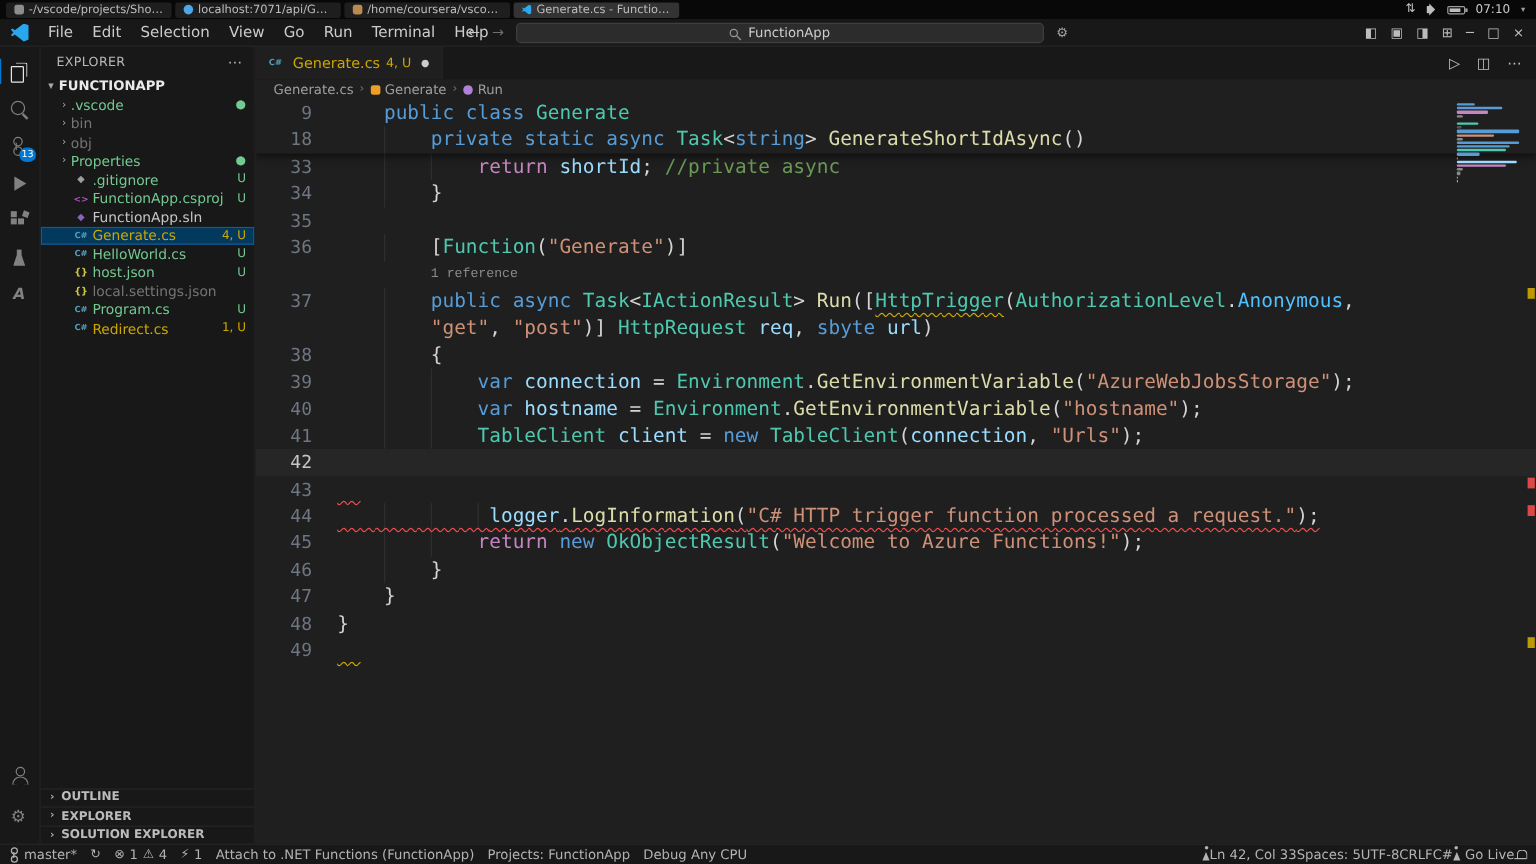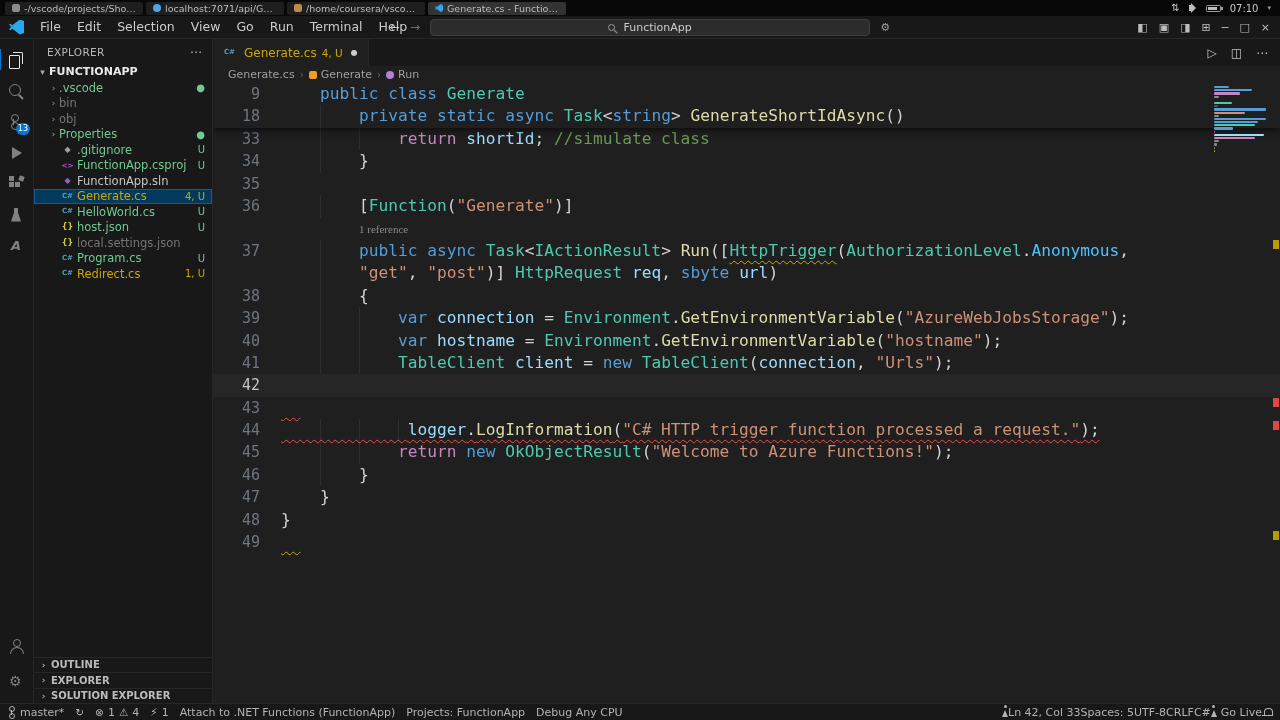--- a/index.html
+++ b/index.html
@@ -122,21 +122,21 @@
 .tok-fn{color:#dcdcaa}
 .tok-var{color:#9cdcfe}
 .tok-str{color:#ce9178}
 .tok-com{color:#6a9955}
 .tok-pun{color:#d4d4d4}
 .tok-enum{color:#4fc1ff}
 .tok-sqe{text-decoration-line:underline;text-decoration-style:wavy;text-decoration-color:#f14c4c;text-decoration-thickness:1px;text-underline-offset:4px;text-decoration-skip-ink:none}
 .tok-sqw{text-decoration-line:underline;text-decoration-style:wavy;text-decoration-color:#cca700;text-decoration-thickness:1px;text-underline-offset:4px;text-decoration-skip-ink:none}
 .wavy-err{text-decoration-line:underline;text-decoration-style:wavy;text-decoration-color:#f14c4c;text-decoration-thickness:1px;text-underline-offset:4px;text-decoration-skip-ink:none}
 .cursor{display:inline-block;width:1.4px;height:17px;background:#d4d4d4;vertical-align:-3px}
-.lensrow .lens{font-family:Liberation Serif, serif;font-size:11px;color:#8a8a8a;padding-left:146px;line-height:22.4px;cursor:default}
+.lensrow .lens{font-family:Liberation Mono, monospace;font-size:11px;color:#8a8a8a;padding-left:146px;line-height:22.4px;cursor:default}
 .minimap{position:absolute;top:3px;right:14px;width:52px;z-index:4;display:flex;flex-direction:column;gap:1px;align-items:flex-start}
 .mmbar{height:2.2px;border-radius:1px}
 .ruler{position:absolute;top:0;bottom:0;right:0;width:8px;z-index:5}
 .rmark{position:absolute;right:1px;width:6px;height:9px;opacity:.9}
 
 
 .statusbar{height:17px;background:#181818;border-top:1px solid #262626;display:flex;align-items:center;font-size:11px;color:#b3b3b3;padding:0 8px;flex:none}
 .sb-left{display:flex;align-items:center;gap:11px;min-width:0}
 .sb-right{margin-left:auto;display:flex;align-items:center;}
 .sbitem{display:flex;align-items:center;gap:4px;white-space:nowrap;cursor:default}
@@ -366,21 +366,21 @@
           <span class="bc-sep">›</span>
           <span class="bc-item">
             <span class="bc-ic method"></span>
             <span>Run</span>
           </span>
         </div>
       <div class="codewrap">
         <div class="codelines" id="codelines">
             <div class="crow">
               <span class="lnum">33</span>
-              <span class="lc"><span class="guide" style="left: 4ch;"></span><span class="guide" style="left: 8ch;"></span><span class="tok-pun">            </span><span class="tok-ctrl">return</span><span class="tok-pun"> </span><span class="tok-var">shortId</span><span class="tok-pun">; </span><span class="tok-com">//simulate class</span></span>
+              <span class="lc"><span class="guide" style="left: 4ch;"></span><span class="guide" style="left: 8ch;"></span><span class="tok-pun">            </span><span class="tok-ctrl">return</span><span class="tok-pun"> </span><span class="tok-var">shortId</span><span class="tok-pun">; </span><span class="tok-com">//private async</span></span>
             </div>
             <div class="crow">
               <span class="lnum">34</span>
               <span class="lc"><span class="guide" style="left: 4ch;"></span><span class="tok-pun">        }</span></span>
             </div>
             <div class="crow">
               <span class="lnum">35</span>
               <span class="lc"></span>
             </div>
             <div class="crow">

